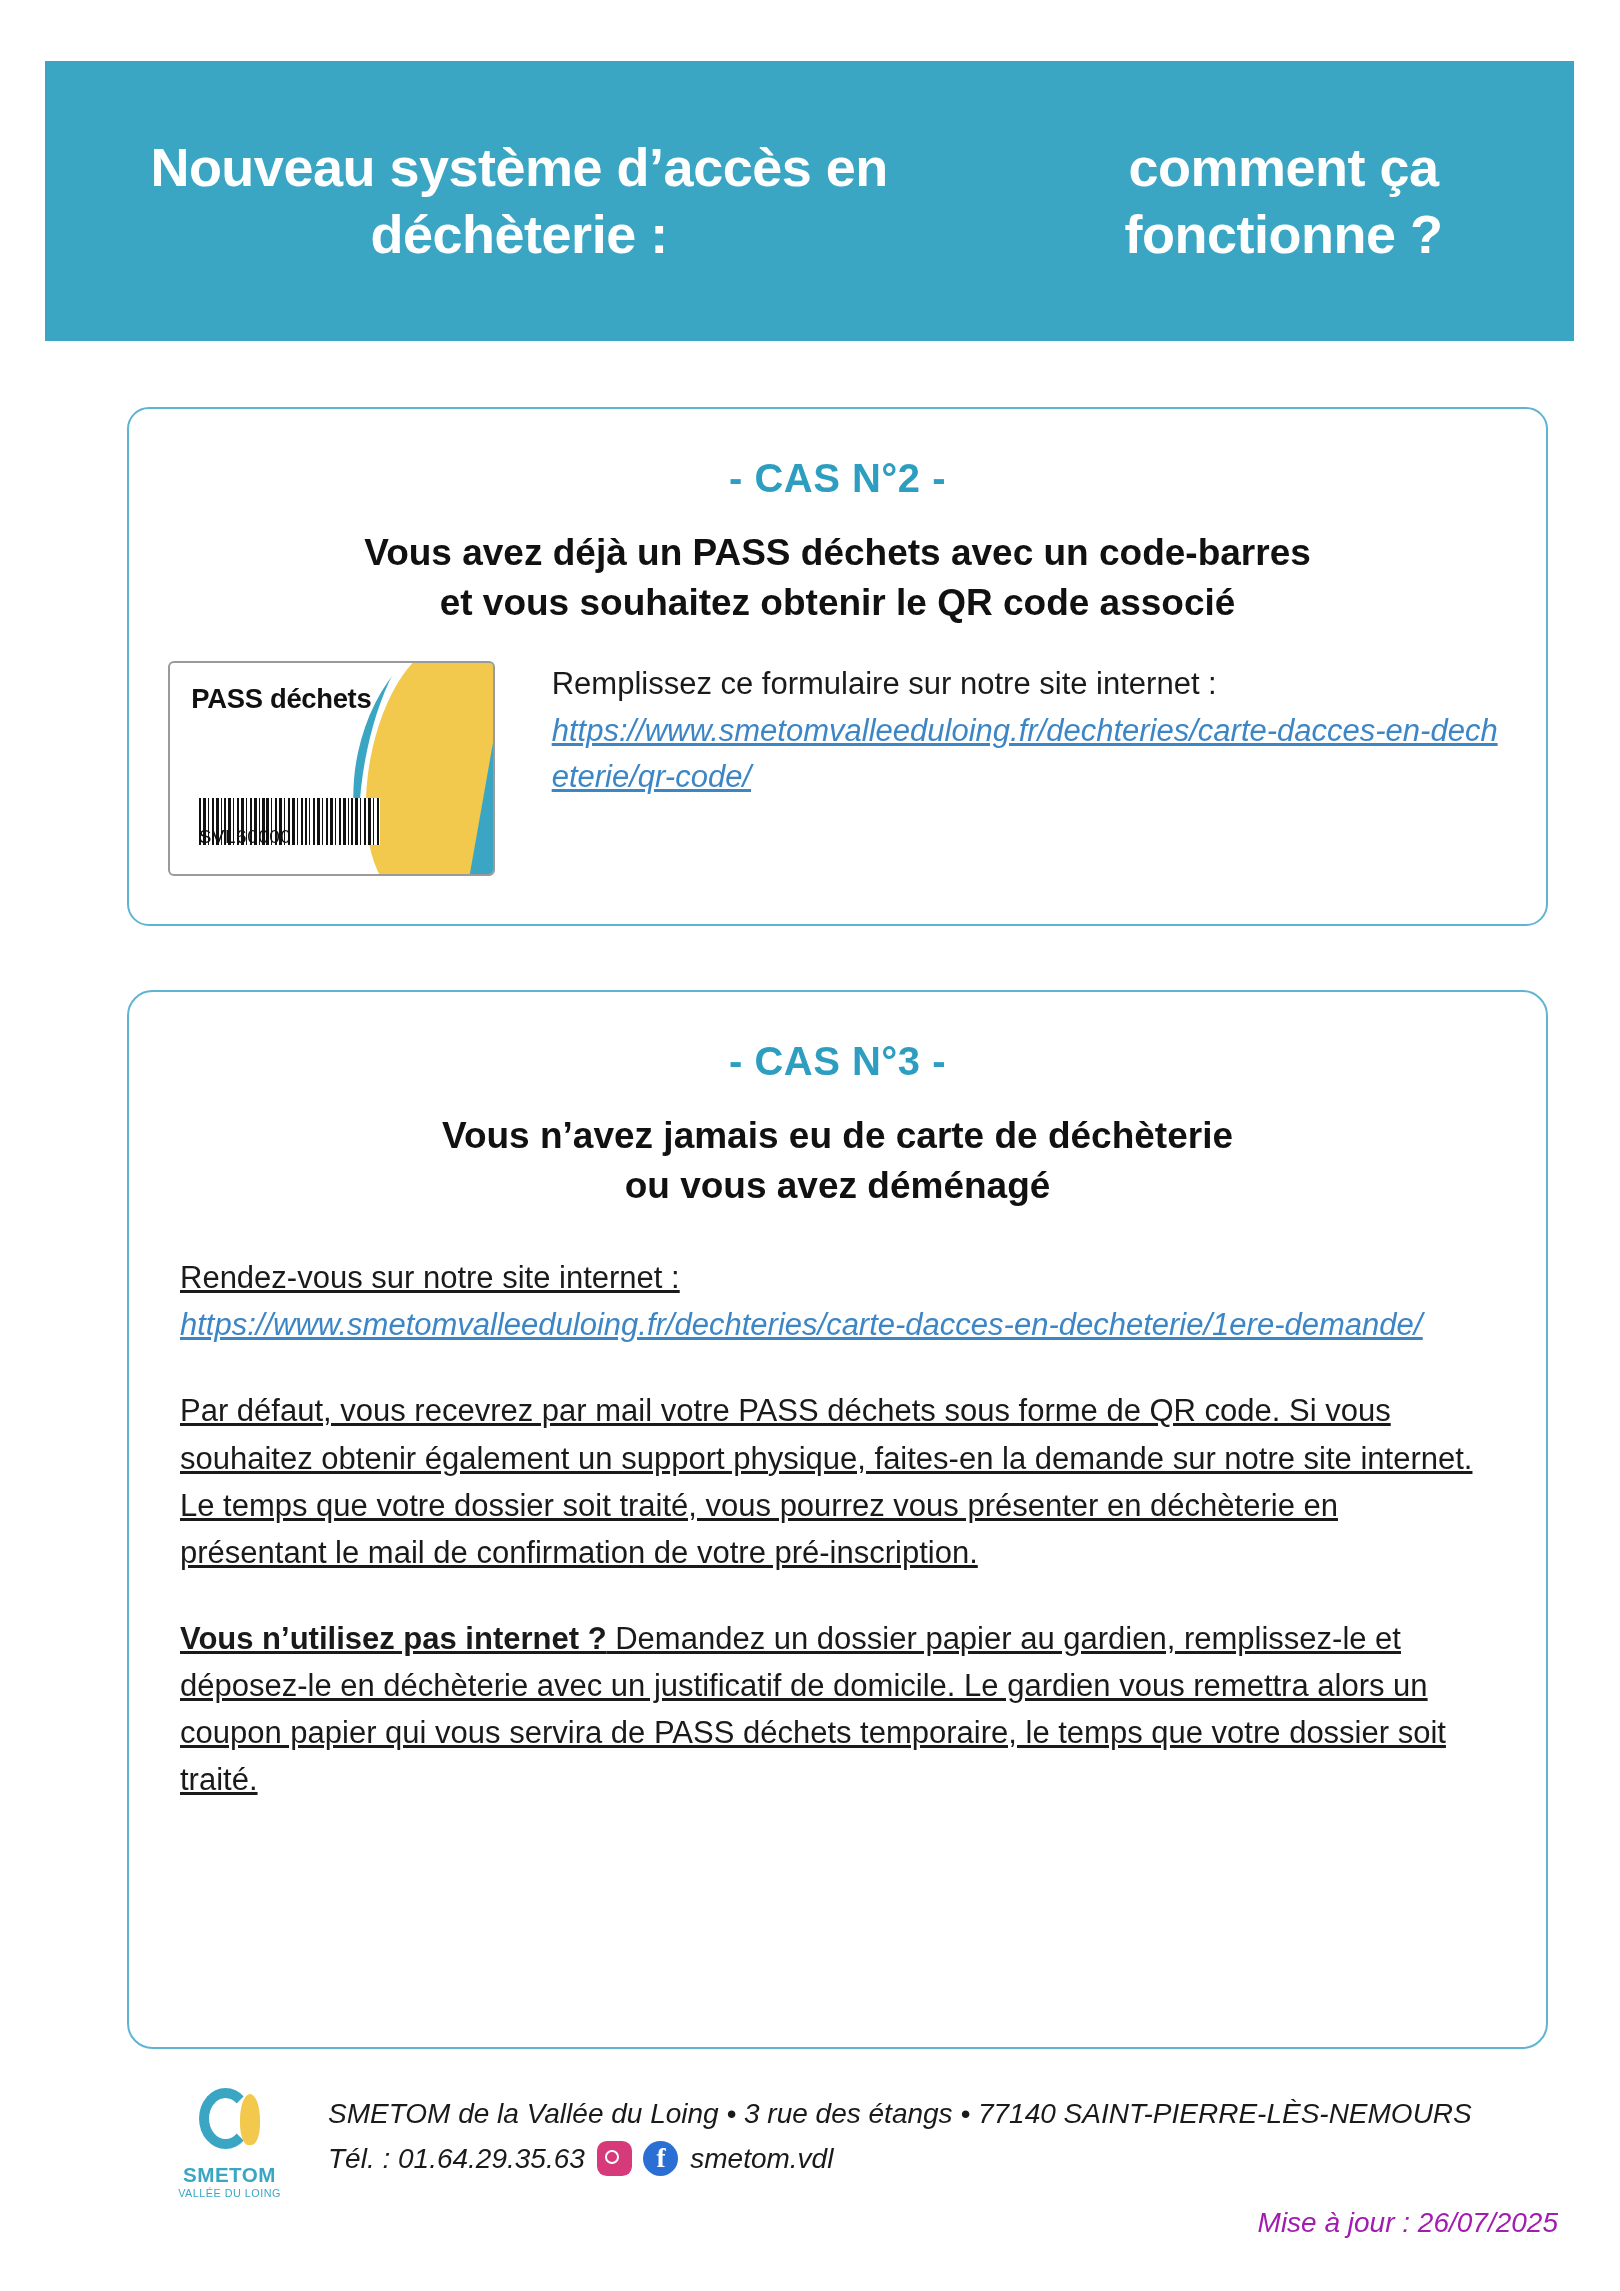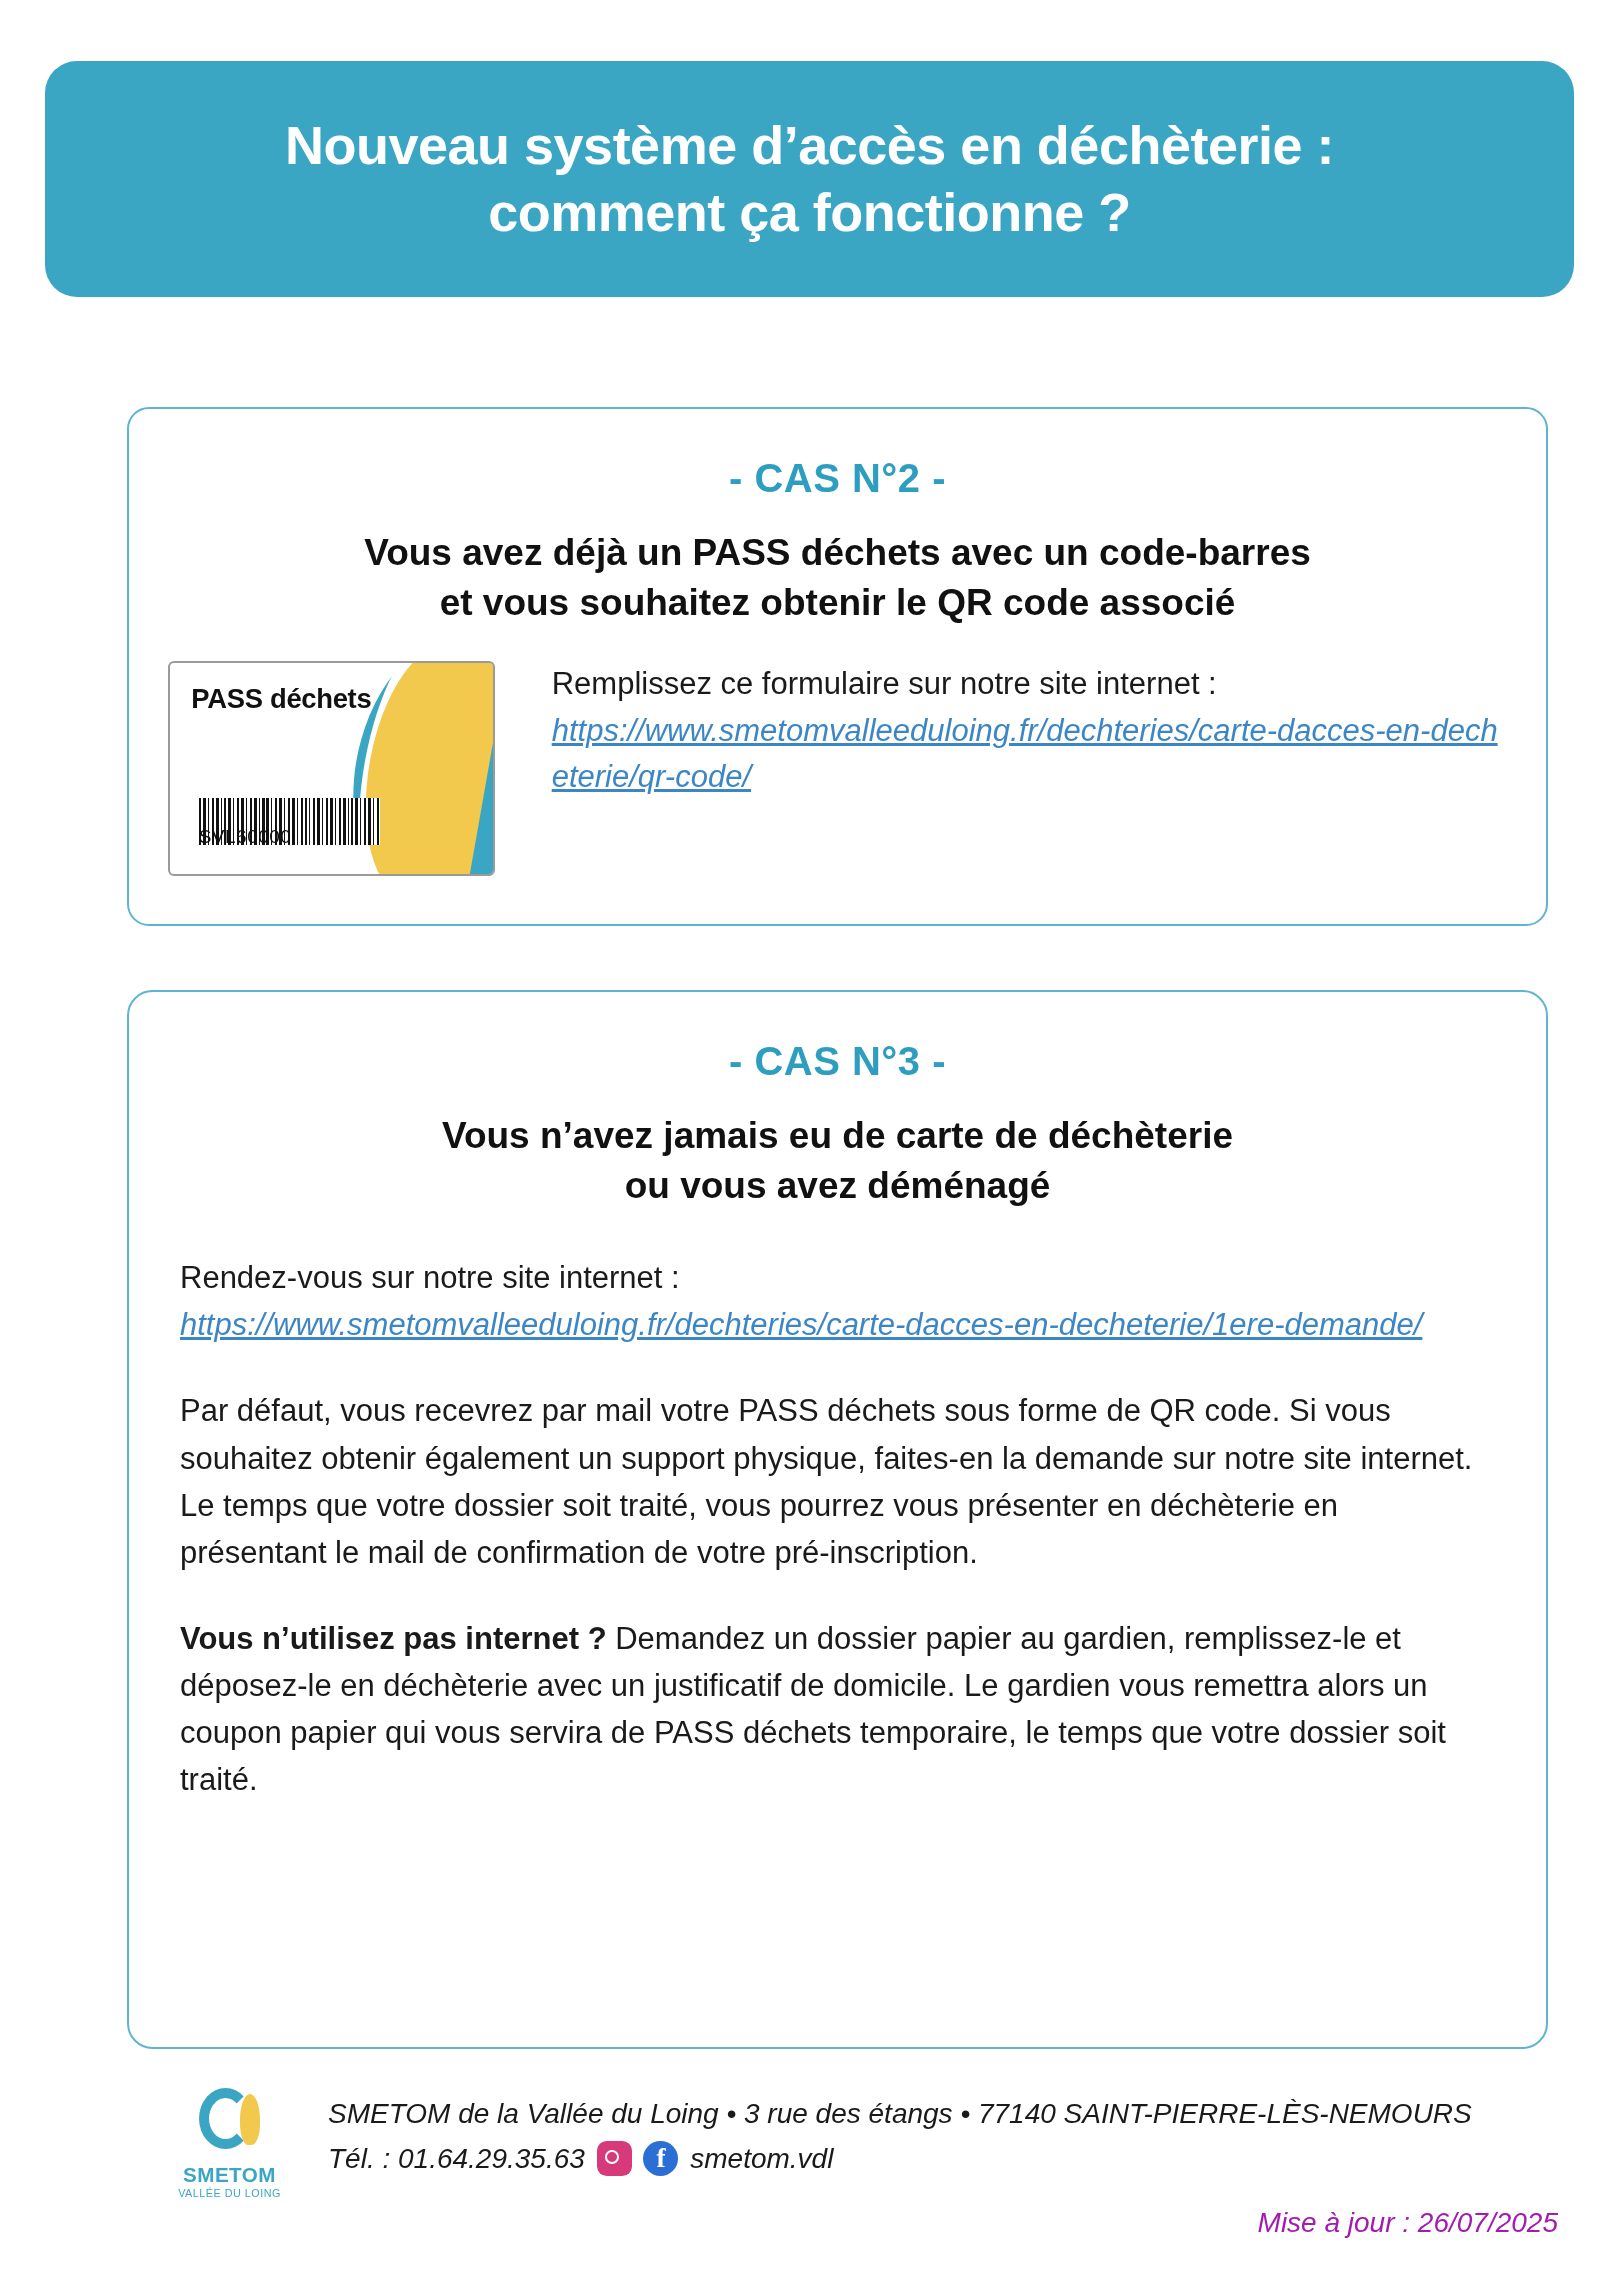--- a/index.html
+++ b/index.html
@@ -15,27 +15,26 @@
     color: #1a1a1a;
     overflow: hidden;
   }
 
   
   .header-banner {
     position: absolute;
     left: 45px;
     top: 61px;
     width: 1529px;
-    height: 236px;
+    height: 280px;
     background: #3aa6c4;
     display: flex;
-    flex-direction: column;
+    flex-direction: row;
     align-items: center;
     justify-content: center;
-    border-radius: 32px;
   }
   .header-line {
     color: #ffffff;
     font-weight: bold;
     font-size: 54px;
     letter-spacing: -0.5px;
     line-height: 1.25;
     text-align: center;
   }
 
@@ -174,21 +173,21 @@
     word-break: break-all;
   }
 
   
   .cas3-body {
     margin: 43px 51px 0 51px;
     font-size: 31px;
     line-height: 1.52;
     color: #1a1a1a;
   }
-  .cas3-body p { margin: 0 16px 0 0; }
+  .cas3-body p { margin: 0 16px 0 0; text-decoration: underline; }
   .gap-lg { height: 39px; }
   .bold-lead { font-weight: bold; }
 
   
   .footer {
     position: absolute;
     left: 127px;
     top: 2078px;
     width: 1431px;
     height: 176px;

